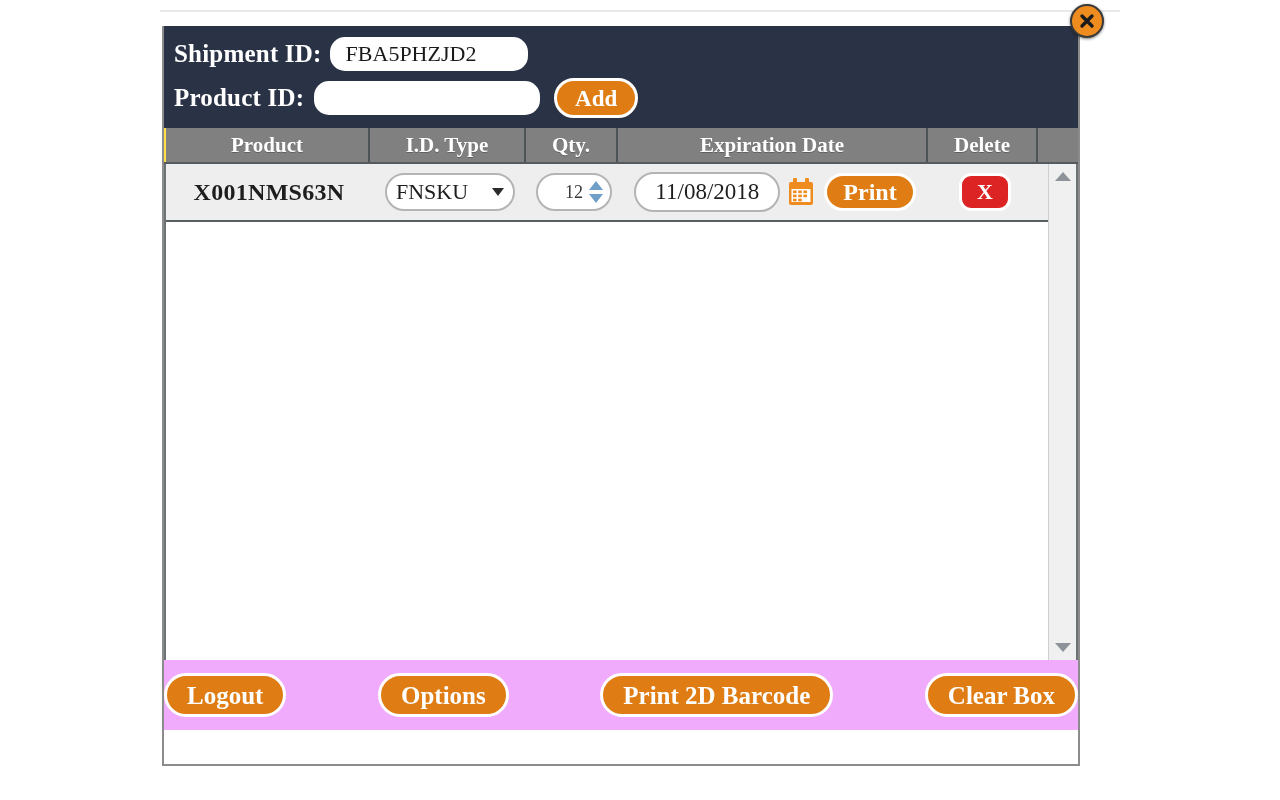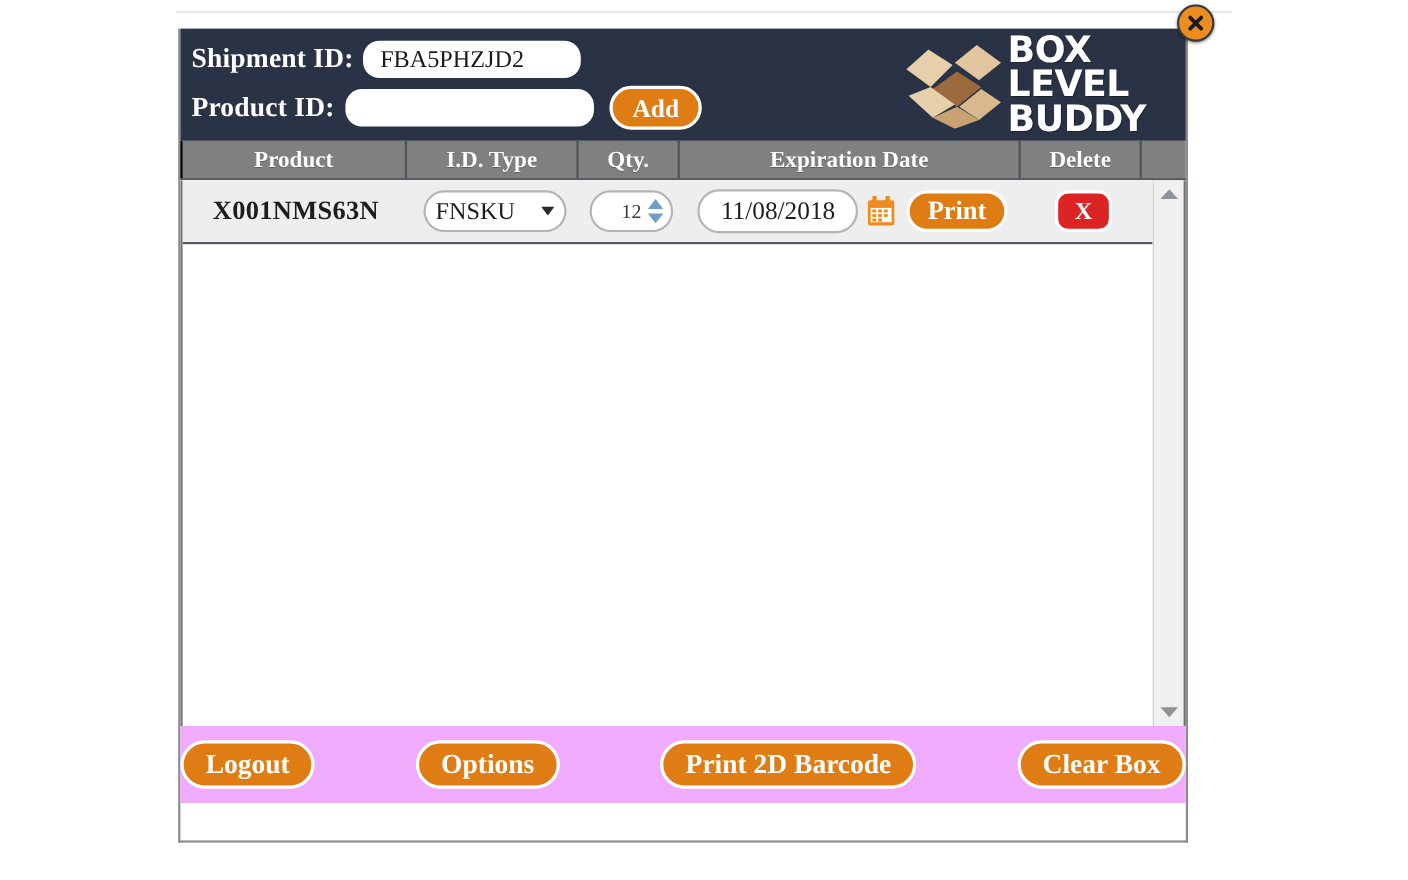--- a/index.html
+++ b/index.html
@@ -124,21 +124,21 @@
     color: #ffffff;
     font-size: 21px;
     font-weight: bold;
     display: flex;
     align-items: center;
     justify-content: center;
     border-right: 2px solid #4e5356;
     box-sizing: border-box;
     text-shadow: 0 1px 0 rgba(0,0,0,.25);
   }
-  .th:first-child { border-left: 2px solid #000000; }
+  .th:first-child { border-left: 2px solid #fde047; }
 
   .col-product { width: 206px; }
   .col-idtype  { width: 156px; }
   .col-qty     { width: 92px;  }
   .col-exp     { width: 310px; }
   .col-delete  { width: 110px; }
 
   
   .body-wrap {
     display: flex;
@@ -348,34 +348,20 @@
       <span class="field-label">Shipment ID:</span>
       <input class="pill-input" id="shipment-input" type="text" value="FBA5PHZJD2" style="">
     </div>
 
     <div class="field-row">
       <span class="field-label">Product ID:</span>
       <input class="pill-input" id="product-input" type="text" value="" style="">
       <button class="add-btn">Add</button>
     </div>
 
-    <div class="logo">
-      <svg class="logo-box" viewBox="0 0 96 82">
-        <polygon points="6,28 26,10 48,24 28,44" fill="#e8cfab"></polygon>
-        <polygon points="50,22 70,6 92,22 72,38" fill="#e2c69f"></polygon>
-        <polygon points="30,46 52,30 74,44 52,62" fill="#9b6b3d"></polygon>
-        <polygon points="8,52 28,44 50,60 30,72" fill="#e8cfab"></polygon>
-        <polygon points="54,62 74,46 92,58 72,74" fill="#d8b98d"></polygon>
-        <polygon points="30,72 52,62 72,74 50,82" fill="#c9a271"></polygon>
-      </svg>
-      <div class="logo-words">
-        <div>BOX LEVEL</div>
-        <div>BUDDY</div>
-      </div>
-    </div>
   </div>
 
   <div class="thead">
     <div class="th col-product">Product</div>
     <div class="th col-idtype">I.D. Type</div>
     <div class="th col-qty">Qty.</div>
     <div class="th col-exp">Expiration Date</div>
     <div class="th col-delete">Delete</div>
     <div class="th" style="flex:1;border-right:none;"></div>
   </div>

